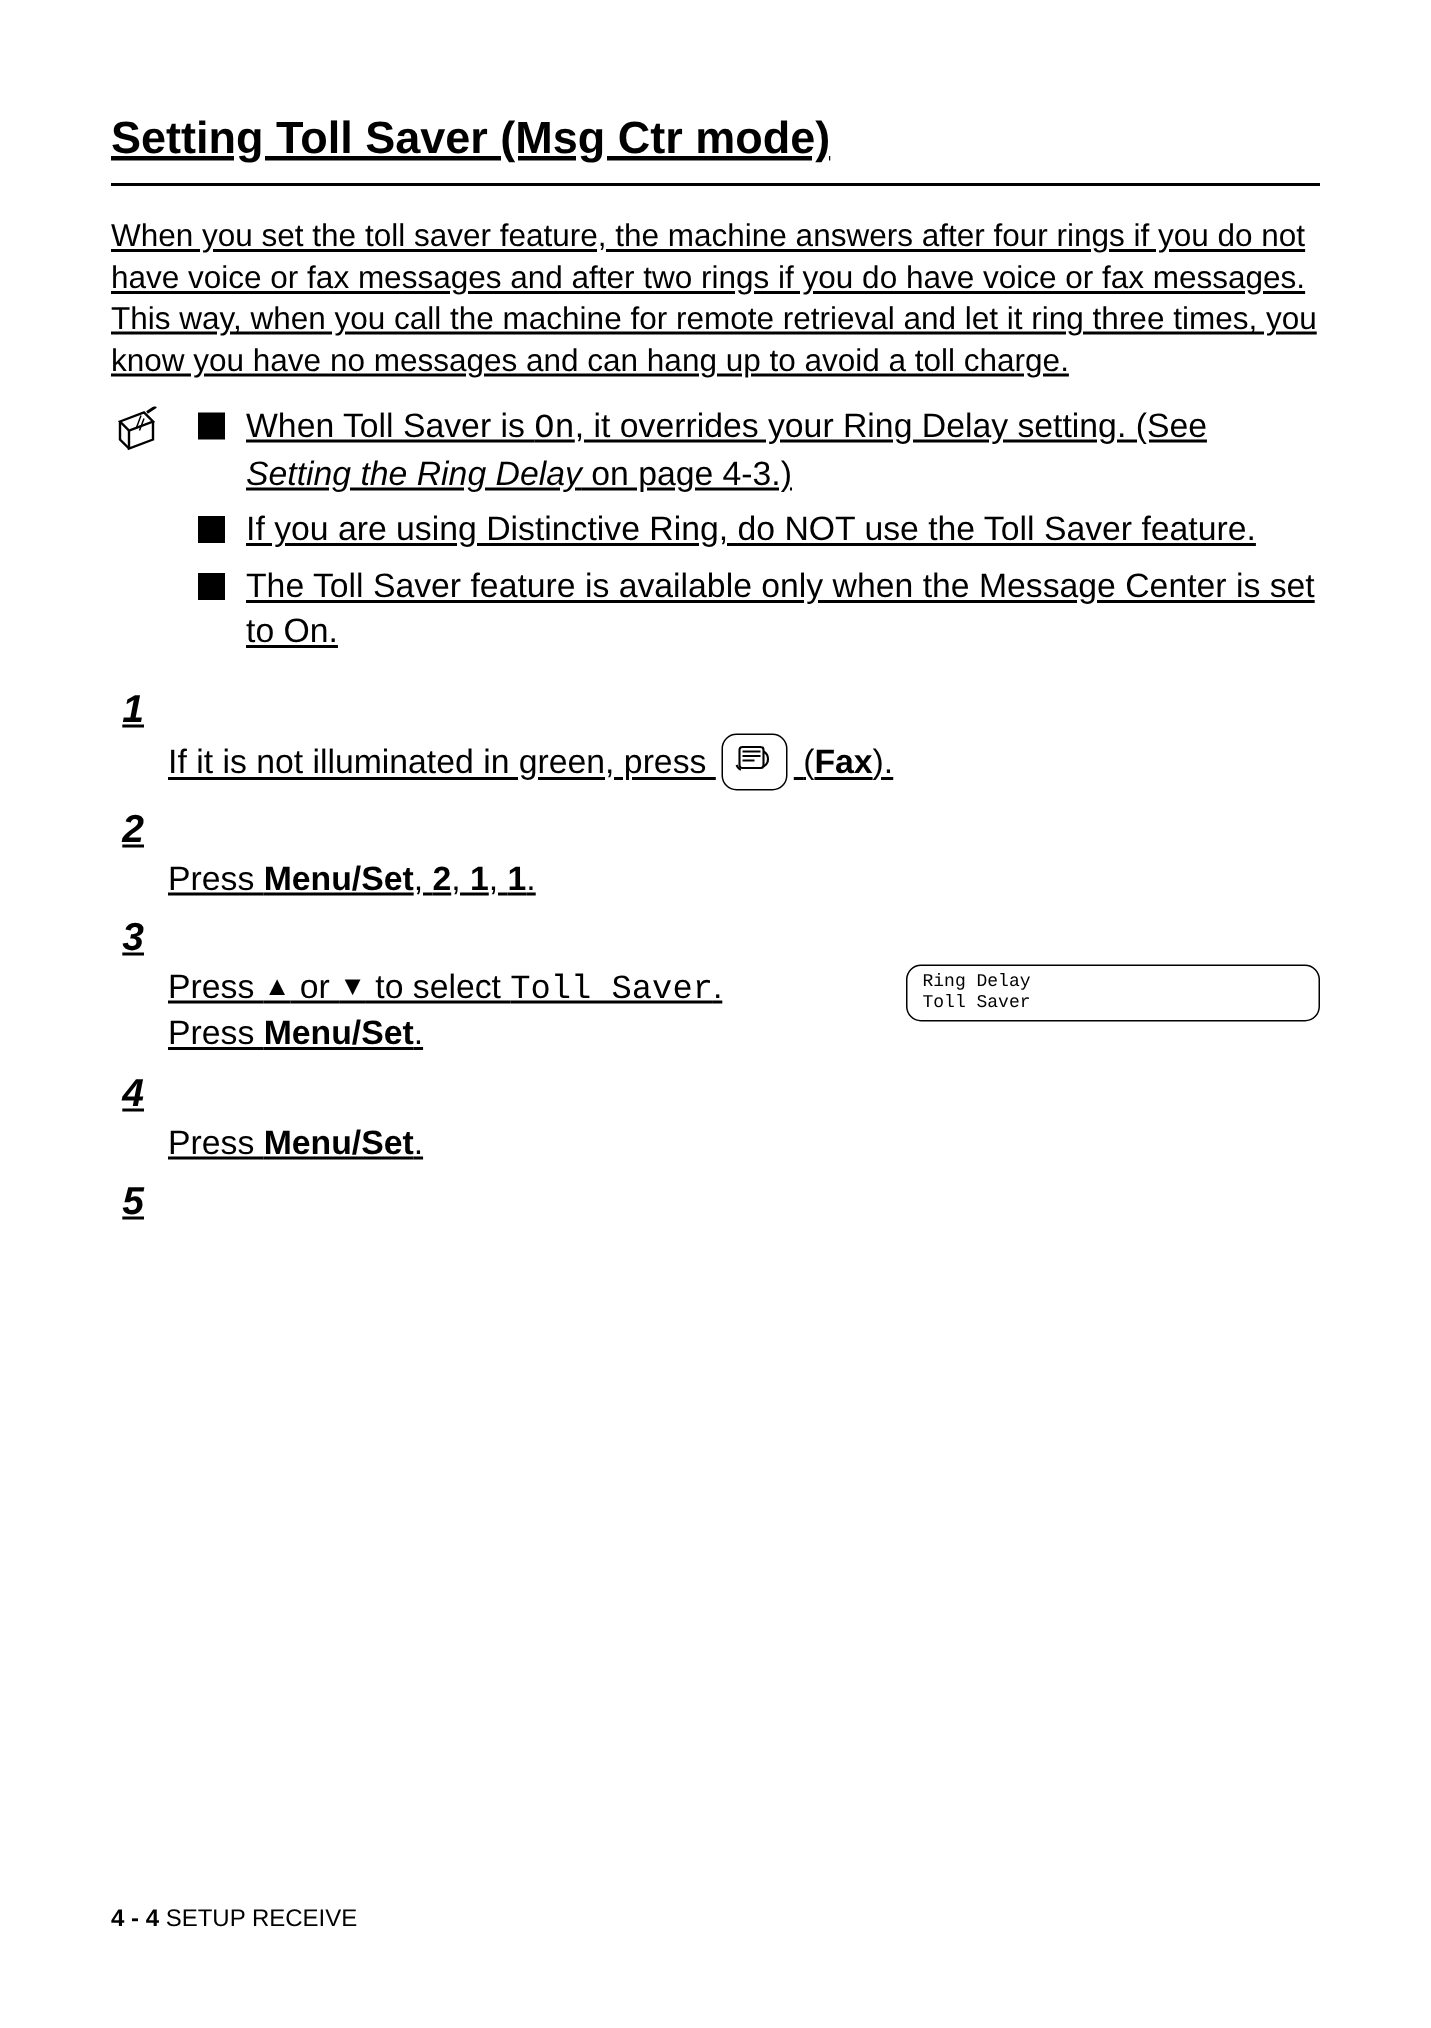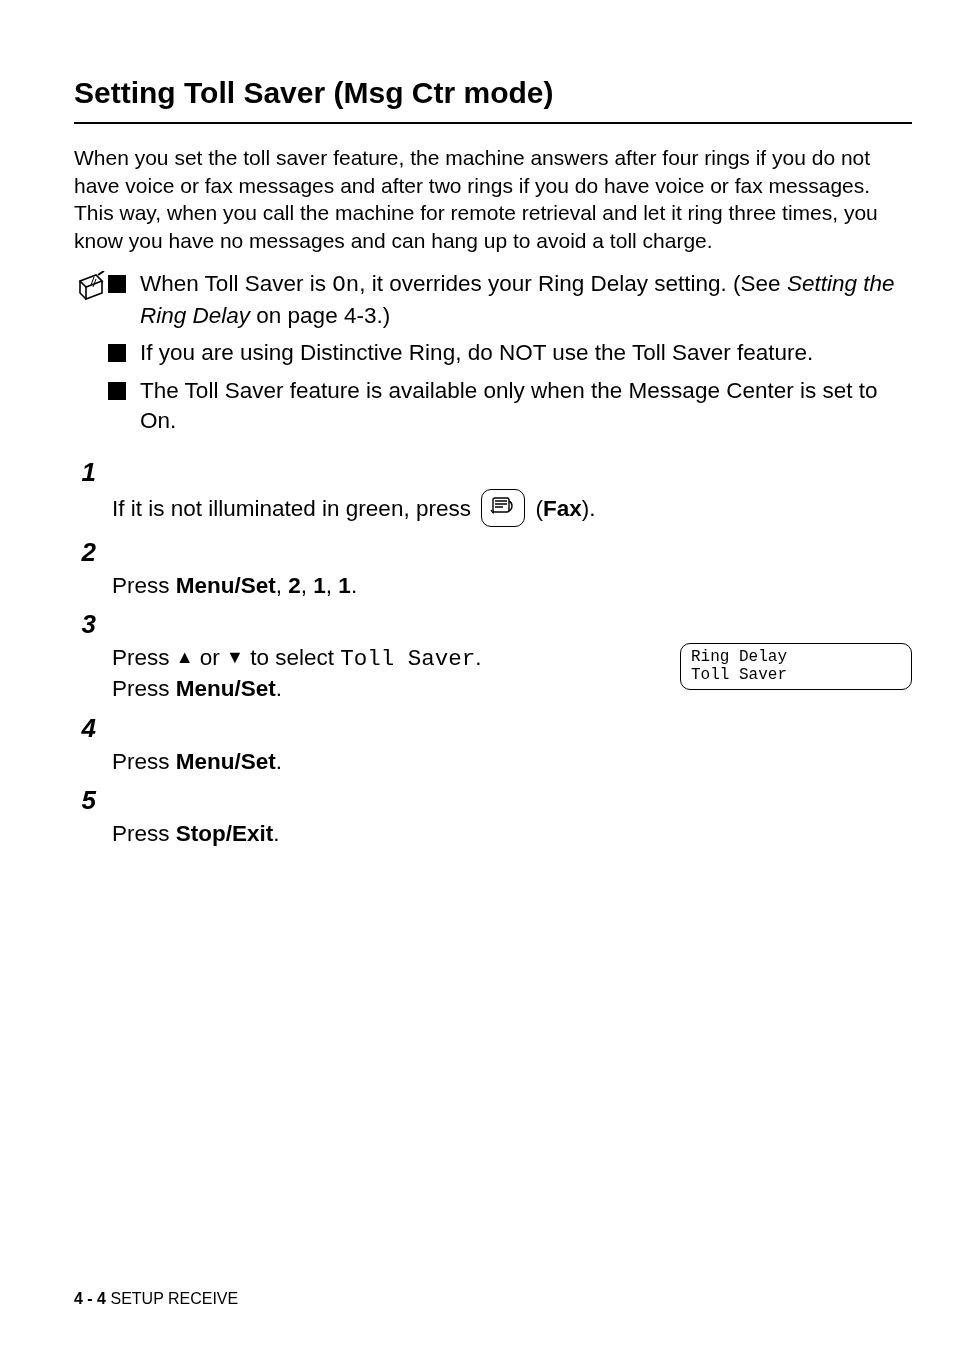--- a/index.html
+++ b/index.html
@@ -1,37 +1,37 @@
 <!DOCTYPE html>
 <html><head>
 <meta charset="utf-8">
 <style>
   * { box-sizing: border-box; margin: 0; padding: 0; }
   html, body { width: 954px; height: 1352px; background: #fff; font-family: Arial, Helvetica, sans-serif; color: #000; }
-  .page { padding: 76px 42px 0 74px; position: relative; height: 100%; }
+  .page { padding: 76px 74px 0 74px; position: relative; height: 100%; text-decoration: underline; }
   .section-title { font-size: 30px; font-weight: bold; margin-bottom: 12px; }
   .rule { border: none; border-top: 2px solid #000; margin-bottom: 20px; }
   .intro { font-size: 21px; line-height: 1.32; margin-bottom: 14px; }
-  .note-block { display: flex; align-items: flex-start; gap: 0; margin-bottom: 12px; }
+  .note-block { display: flex; align-items: flex-start; gap: 24px; margin-bottom: 12px; }
   .note-icon { flex: 0 0 34px; margin-top: 2px; }
   .note-list { flex: 1; }
   .note-item { display: flex; align-items: flex-start; gap: 14px; font-size: 22.5px; line-height: 1.32; margin-bottom: 8px; }
   .bullet { flex: 0 0 18px; height: 18px; background: #000; margin-top: 6px; }
   .note-text { flex: 1; }
   .mono { font-family: "Courier New", Courier, monospace; }
   .italic { font-style: italic; }
   .bold { font-weight: bold; }
   .steps { margin-top: 6px; }
   .step { display: flex; align-items: flex-start; gap: 16px; font-size: 22.5px; line-height: 1.35; margin-bottom: 6px; position: relative; }
   .step-num { flex: 0 0 22px; font-size: 26px; font-style: italic; font-weight: bold; color: #000; text-align: right; }
   .step-body { flex: 1; margin-top: 36px; }
   .fax-btn { display: inline-block; vertical-align: middle; border: 1.5px solid #000; border-radius: 10px; padding: 3px 8px 2px 8px; margin: 0 4px; position: relative; top: -2px; }
-  .lcd { position: absolute; right: 0; top: 0; border: 1.5px solid #000; border-radius: 10px; padding: 4px 14px 4px 10px; font-family: "Courier New", Courier, monospace; font-size: 16px; line-height: 1.15; white-space: pre; width: 232px; }
+  .lcd { position: absolute; right: 0; top: 0; border: 1.5px solid #000; border-radius: 10px; padding: 4px 14px 4px 10px; font-family: "Courier New", Courier, monospace; font-size: 12px; line-height: 1.15; white-space: pre; width: 276px; }
   .arrow { font-size: 18px; position: relative; top: -2px; }
-  .footer { position: absolute; bottom: 44px; left: 74px; font-size: 16px; }
+  .footer { position: absolute; bottom: 63px; left: 74px; font-size: 16px; }
   .footer .pg { font-weight: bold; }
 </style>
 </head>
 <body>
 
 <div class="page">
 
   <div class="section-title">Setting Toll Saver (Msg Ctr mode)</div>
   <hr class="rule">
 
@@ -112,23 +112,20 @@
       <div class="step-num">4</div>
       <div class="step-body">
         <div>
           <span>Press </span><span class="bold">Menu/Set</span><span>.</span>
         </div>
       </div>
     </div>
 
     <div class="step">
       <div class="step-num">5</div>
-      <div class="step-body">
-        <span>Press </span><span class="bold">Stop/Exit</span><span>.</span>
-      </div>
     </div>
 
   </div>
 
   <div class="footer">
     <span class="pg">4 - 4</span><span>   SETUP RECEIVE</span>
   </div>
 
 </div>
 

